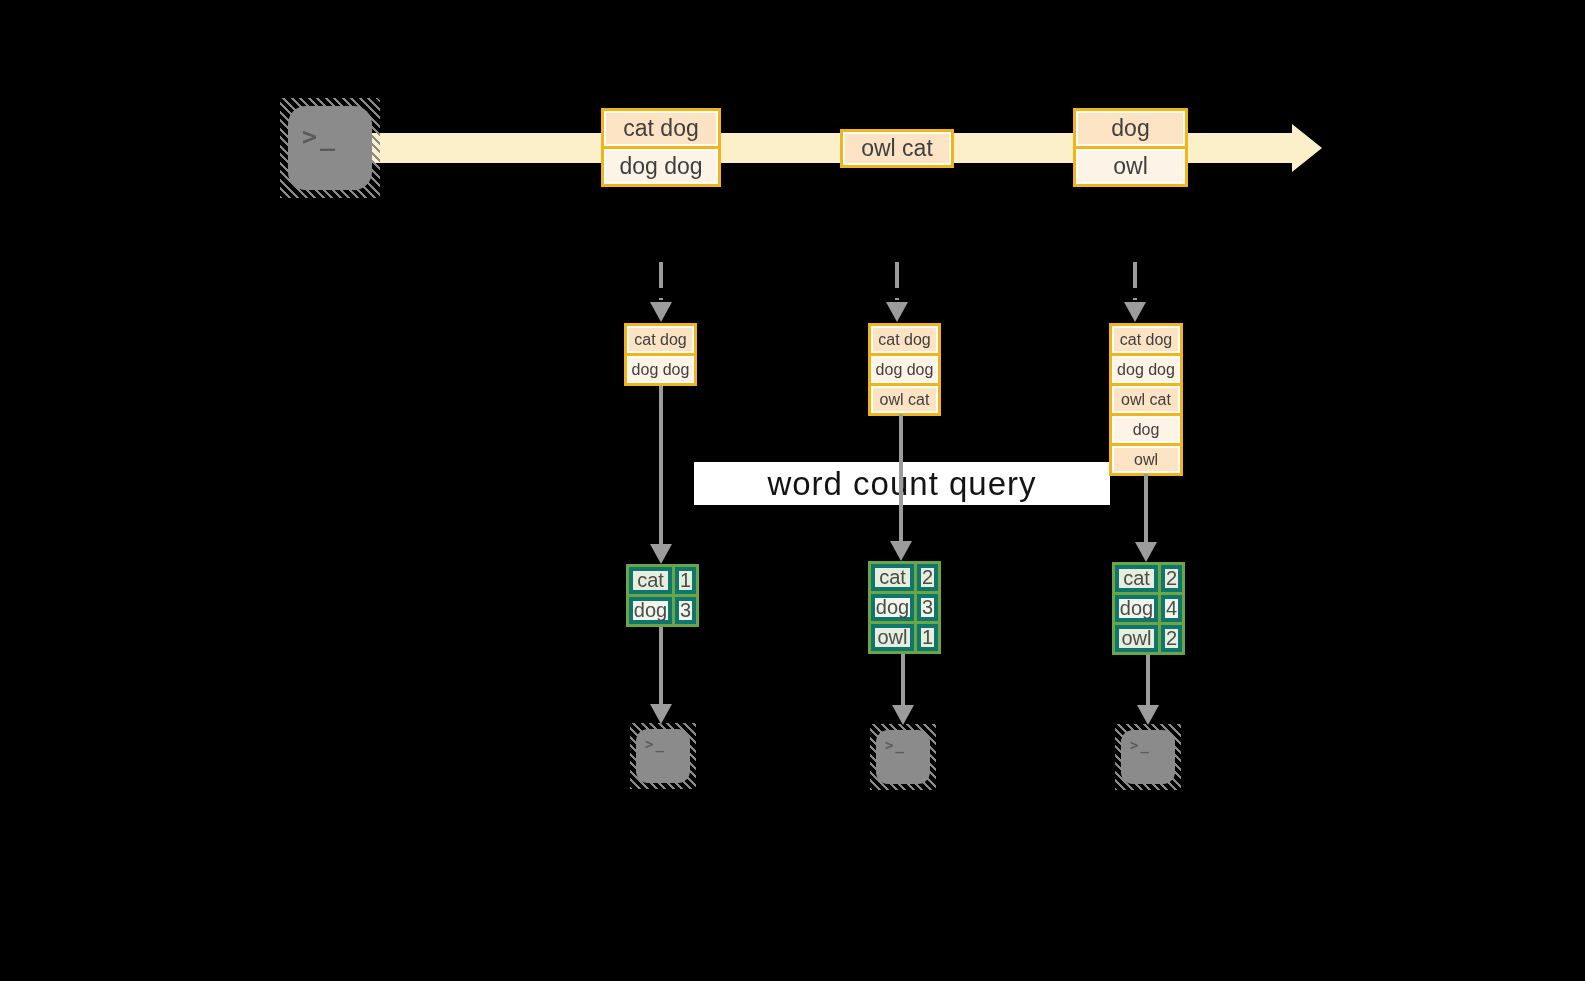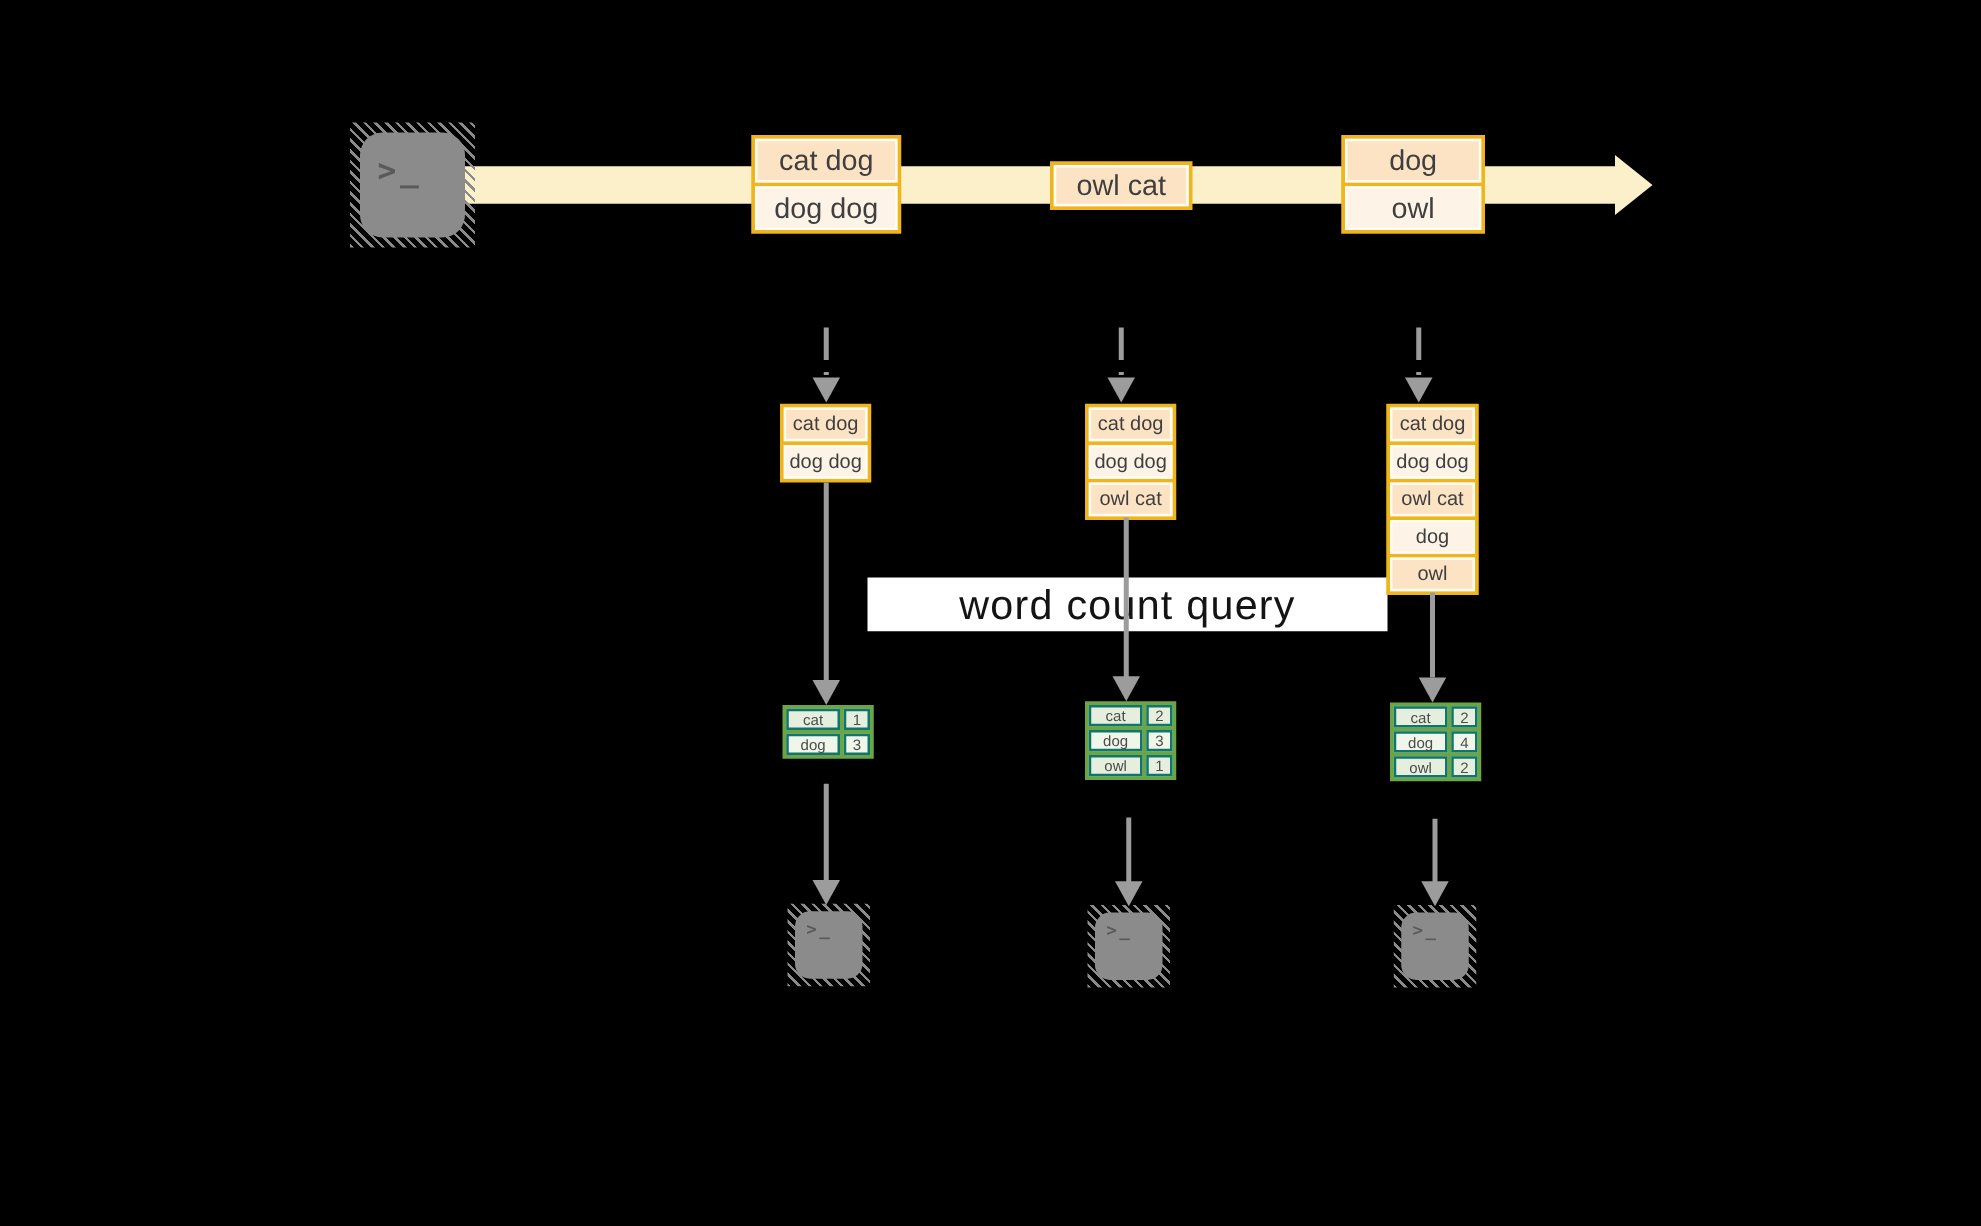--- a/index.html
+++ b/index.html
@@ -30,23 +30,23 @@
           background:var(--box-border-orange,#f0b41c);z-index:2;}
   .o-row{display:flex;align-items:center;justify-content:center;box-sizing:border-box;
          border:2px solid #fffcf3;background:var(--box-fill-dark,#fbe3c4);
          color:var(--text,#3f3f3f);white-space:nowrap;}
   .o-row:nth-child(even){background:var(--box-fill-light,#fdf3e6);}
   .stream-box .o-row{height:35px;font-size:23px;}
   .state-box .o-row{height:27px;font-size:16px;}
   
   .gtable{position:absolute;display:grid;grid-template-columns:43px 21px;gap:3px;padding:3px;
           box-sizing:content-box;background:var(--table-border-green,#6ca644);z-index:2;}
-  .g-cell{height:17px;display:flex;align-items:center;justify-content:center;box-sizing:border-box;
-          border:2px solid #0f766e;background:var(--table-fill-dark,#e6eedd);
-          font-size:12px;color:#4c4c4c;}
+  .g-cell{height:27px;display:flex;align-items:center;justify-content:center;box-sizing:border-box;
+          border:4px solid #0f766e;background:var(--table-fill-dark,#e6eedd);
+          font-size:20px;color:#4c4c4c;}
   .g-cell:nth-child(4n+3),.g-cell:nth-child(4n+4){background:var(--table-fill-light,#f1f6eb);}
   
   .vline{position:absolute;width:4px;z-index:3;}
   .vline.dash{background:repeating-linear-gradient(to bottom,var(--arrow-gray,#9c9c9c) 0 26px,rgba(0,0,0,0) 26px 36px);}
   .vline.solid{background:var(--arrow-gray,#9c9c9c);}
   .ahead{position:absolute;width:0;height:0;z-index:3;
          border-left:11px solid transparent;border-right:11px solid transparent;
          border-top:20px solid var(--arrow-gray,#9c9c9c);}
   
   .queryband{position:absolute;left:694px;top:462px;width:416px;height:43px;z-index:1;

